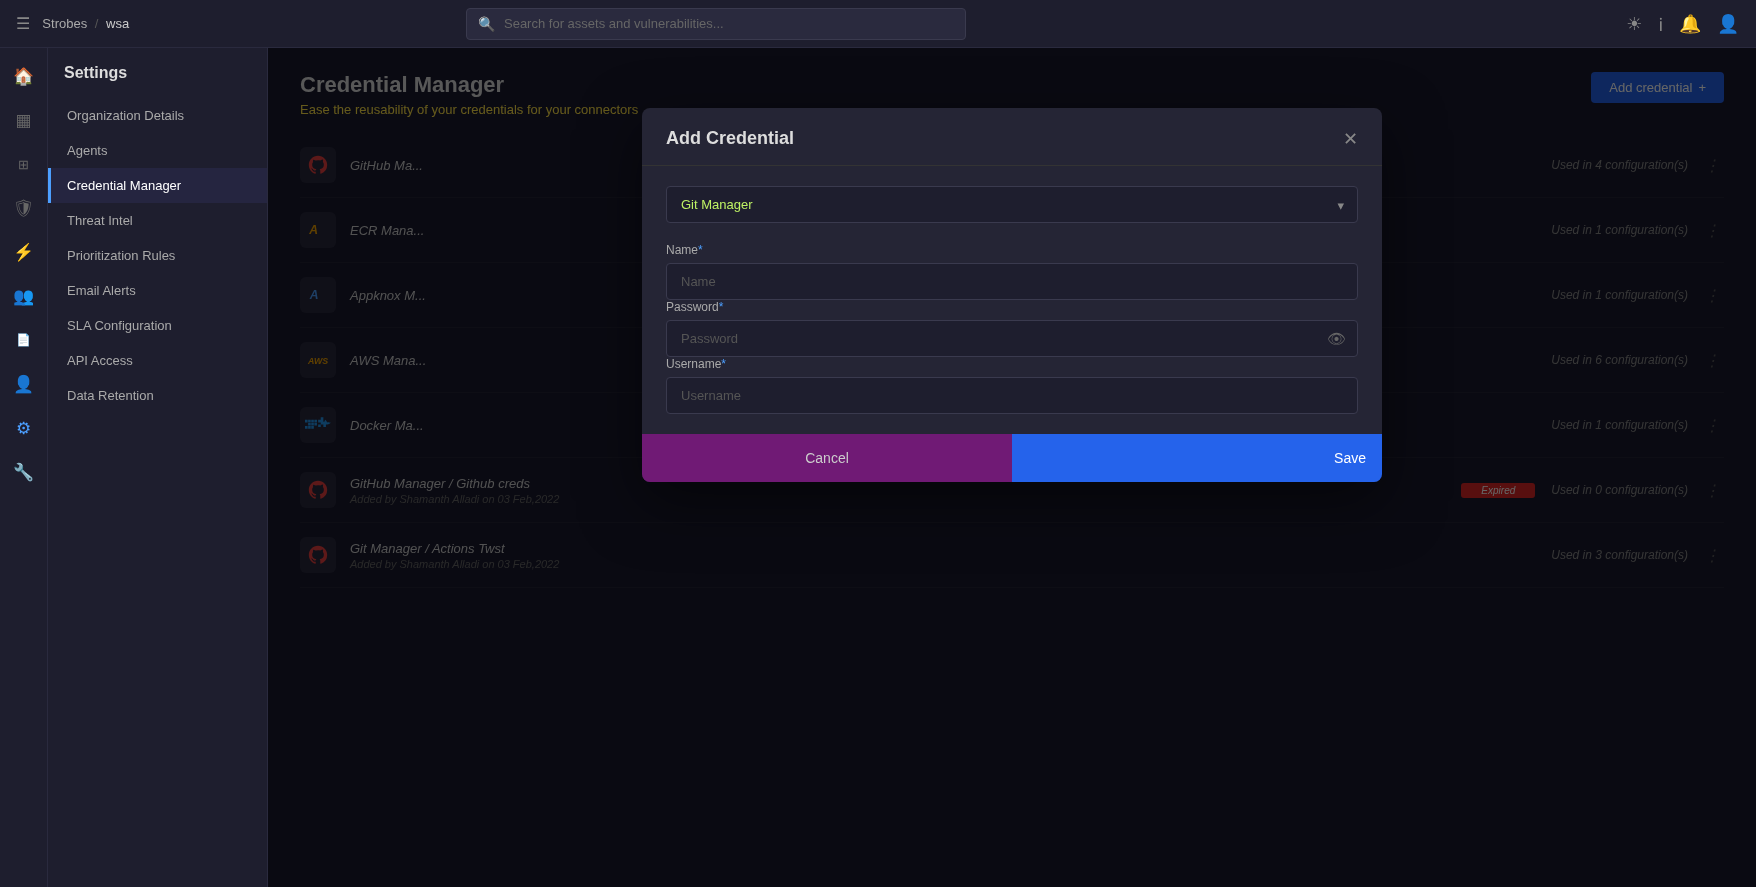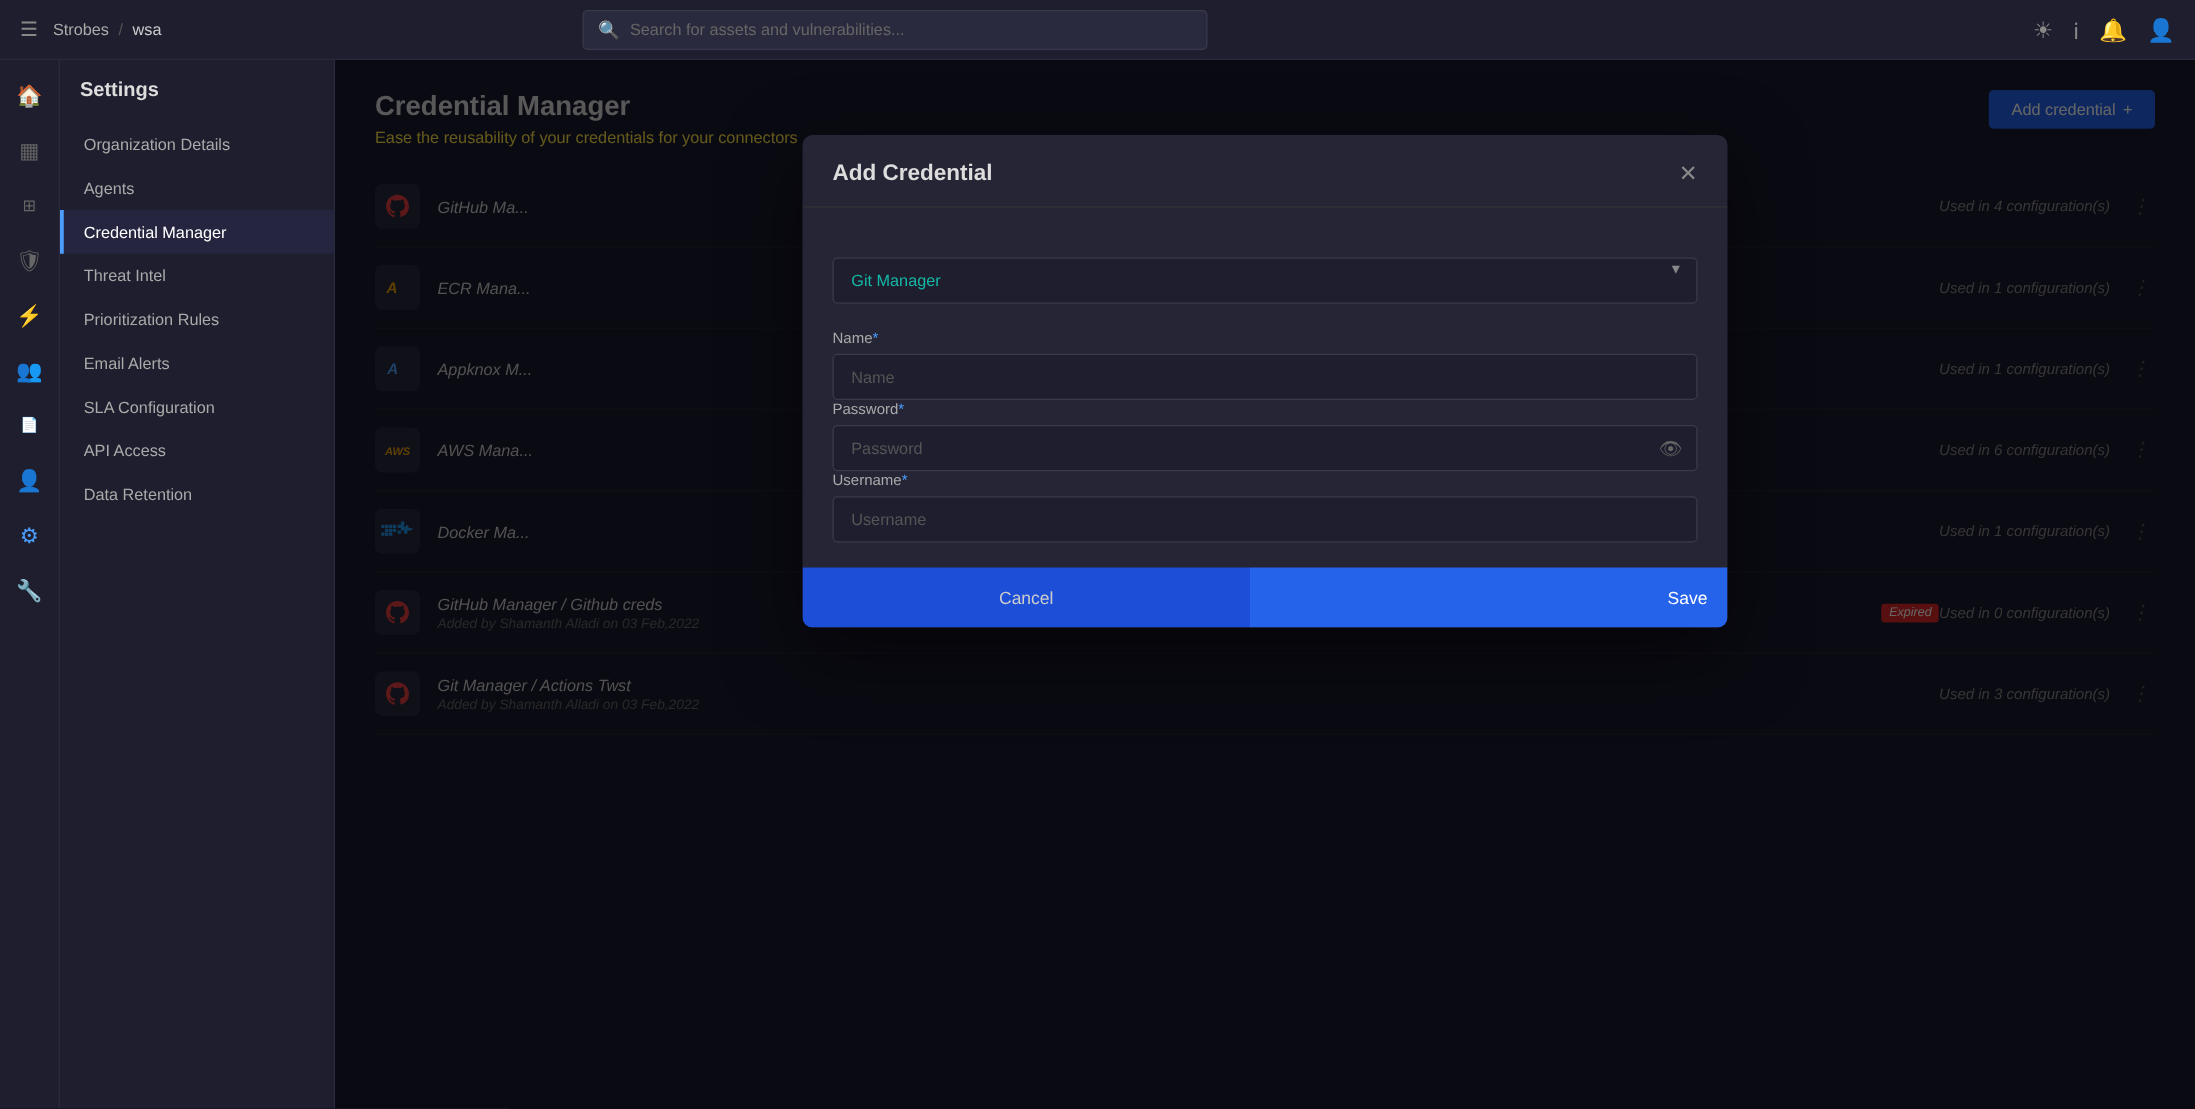--- a/index.html
+++ b/index.html
@@ -203,23 +203,23 @@
     }
     .credential-usage {
       color: #888;
       font-size: 12px;
       margin-right: 12px;
     }
     .credential-badge-expired {
       background: #dc2626;
       color: #fff;
       font-size: 10px;
-      padding: 2px 6px;
+      padding: 2px 20px;
       border-radius: 3px;
-      margin-right: 0;
+      margin-right: 16px;
     }
     .credential-more {
       color: #555;
       cursor: pointer;
       font-size: 16px;
       padding: 0 4px;
     }
 
     
     .modal-overlay {
@@ -265,26 +265,25 @@
     .form-select-wrapper {
       position: relative;
       margin-bottom: 20px;
     }
     .form-select {
       width: 100%;
       background: #1e1e2e;
       border: 1px solid #3a3a4e;
       border-radius: 4px;
       padding: 10px 14px;
-      color: #14b8a6;
+      color: #bef264;
       font-size: 13px;
       appearance: none;
       cursor: pointer;
       outline: none;
-      margin-top: 20px;
     }
     .form-select-arrow {
       position: absolute;
       right: 14px;
       top: 50%;
       transform: translateY(-50%);
       color: #888;
       pointer-events: none;
     }
     .form-group {
@@ -322,22 +321,22 @@
       color: #666;
       cursor: pointer;
       font-size: 15px;
     }
 
     .modal-footer {
       display: flex;
     }
     .modal-cancel {
       flex: 1;
-      padding: 4px;
-      background: #1d4ed8;
+      padding: 16px;
+      background: #701a75;
       color: #ccc;
       border: none;
       font-size: 14px;
       cursor: pointer;
       text-align: center;
     }
     .modal-save {
       flex: 1;
       padding: 16px;
       background: #2563eb;

